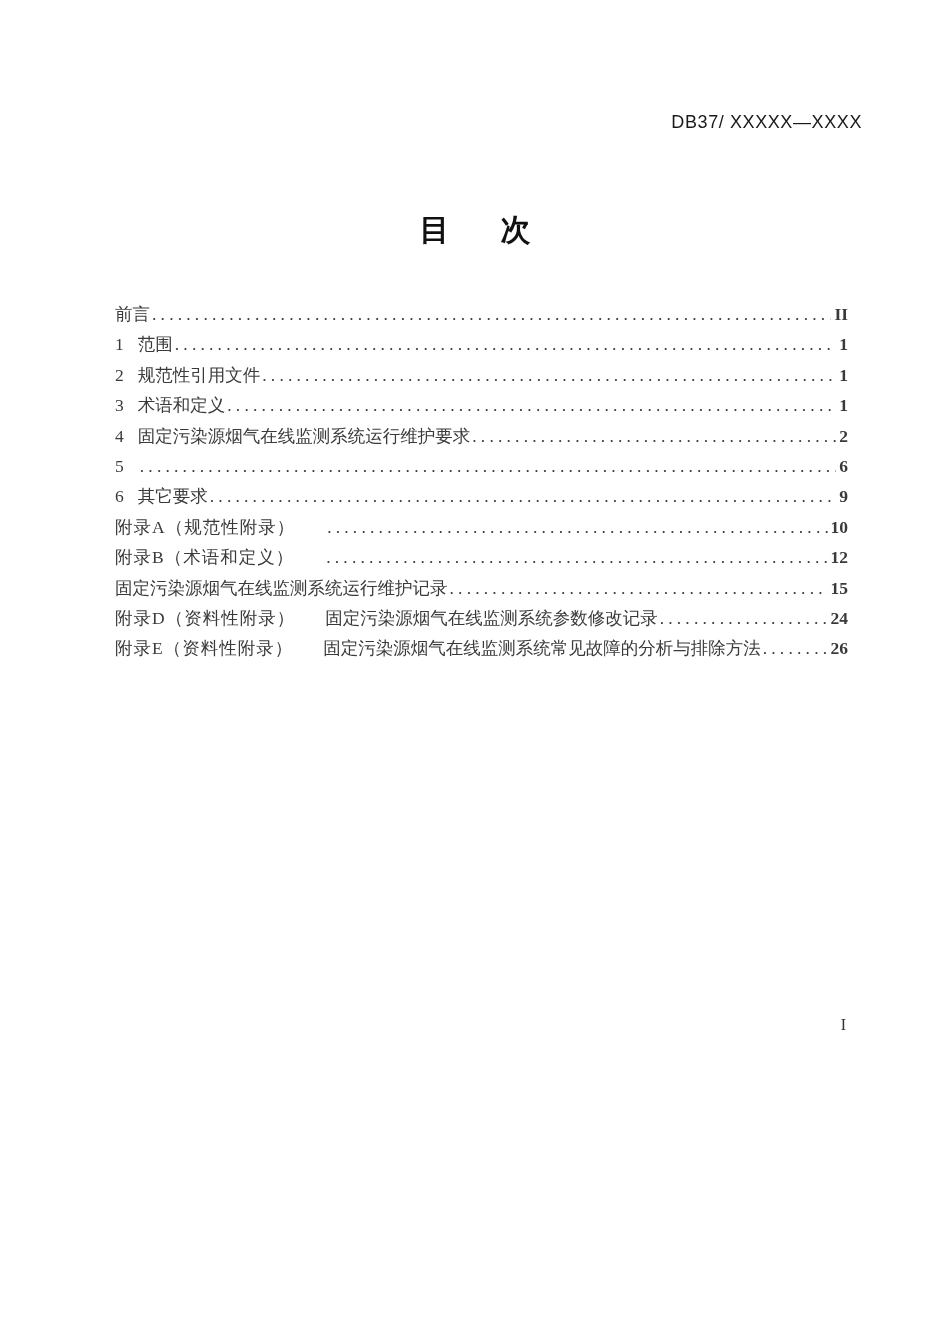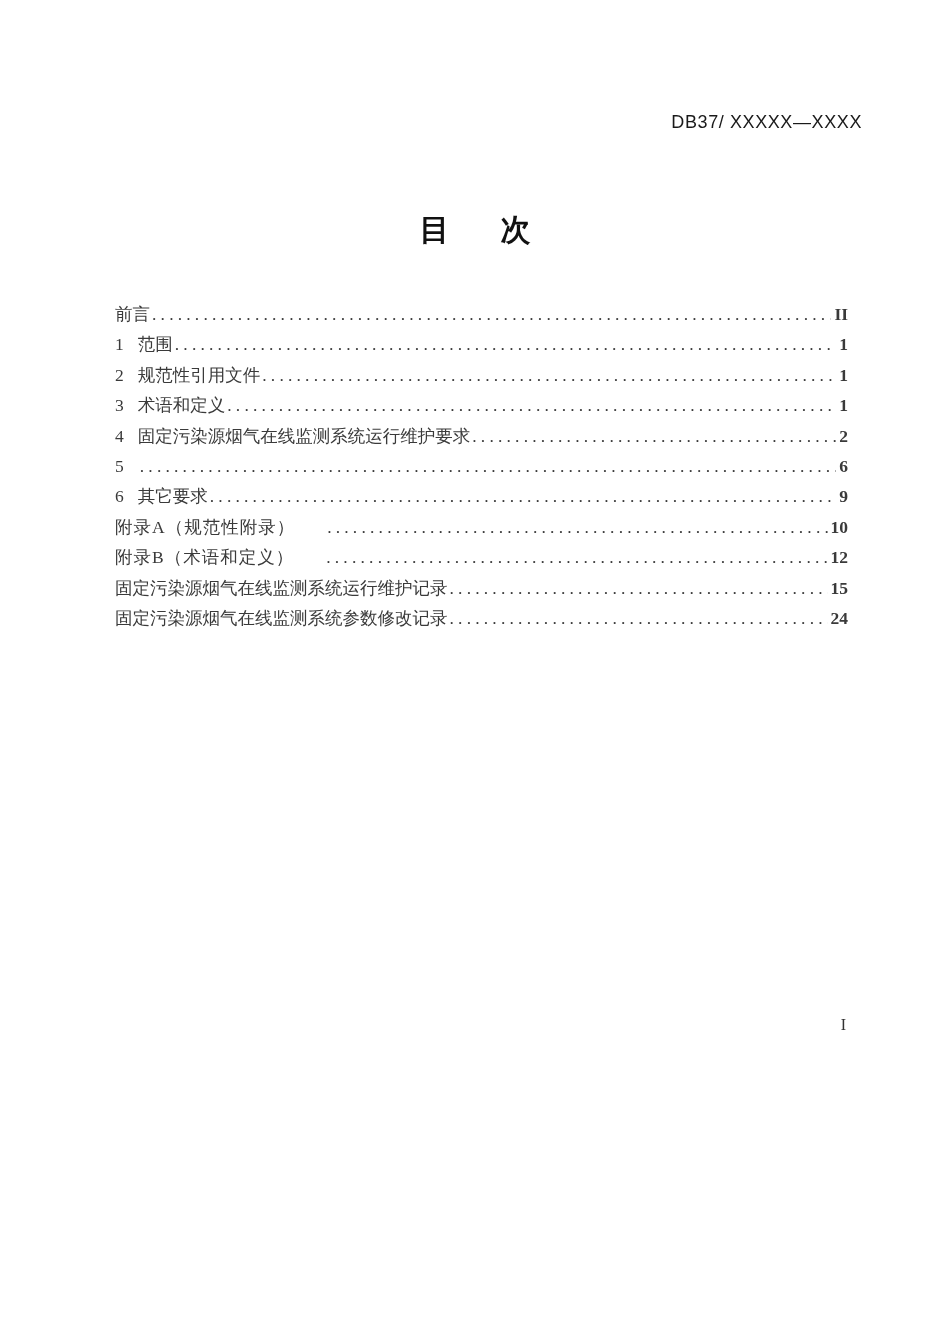--- a/index.html
+++ b/index.html
@@ -160,22 +160,29 @@
     <span class="toc-page">12</span>
   </div>
 
   <div class="toc-row appendix">
     <span class="toc-label">固定污染源烟气在线监测系统运行维护记录</span>
     <span class="toc-leader"></span>
     <span class="toc-page">15</span>
   </div>
 
   <div class="toc-row appendix">
+    <span class="toc-prefix">附录D（资料性附录）</span>
     <span class="toc-label">固定污染源烟气在线监测系统参数修改记录</span>
     <span class="toc-leader"></span>
     <span class="toc-page">24</span>
   </div>
 
+  <div class="toc-row appendix">
+    <span class="toc-prefix">附录E（资料性附录）</span>
+    <span class="toc-label">固定污染源烟气在线监测系统常见故障的分析与排除方法</span>
+    <span class="toc-leader"></span>
+    <span class="toc-page">26</span>
+  </div>
 </div>
 
   <div class="footer-page-num">I</div>
 
 </div>
 
 </body></html>

